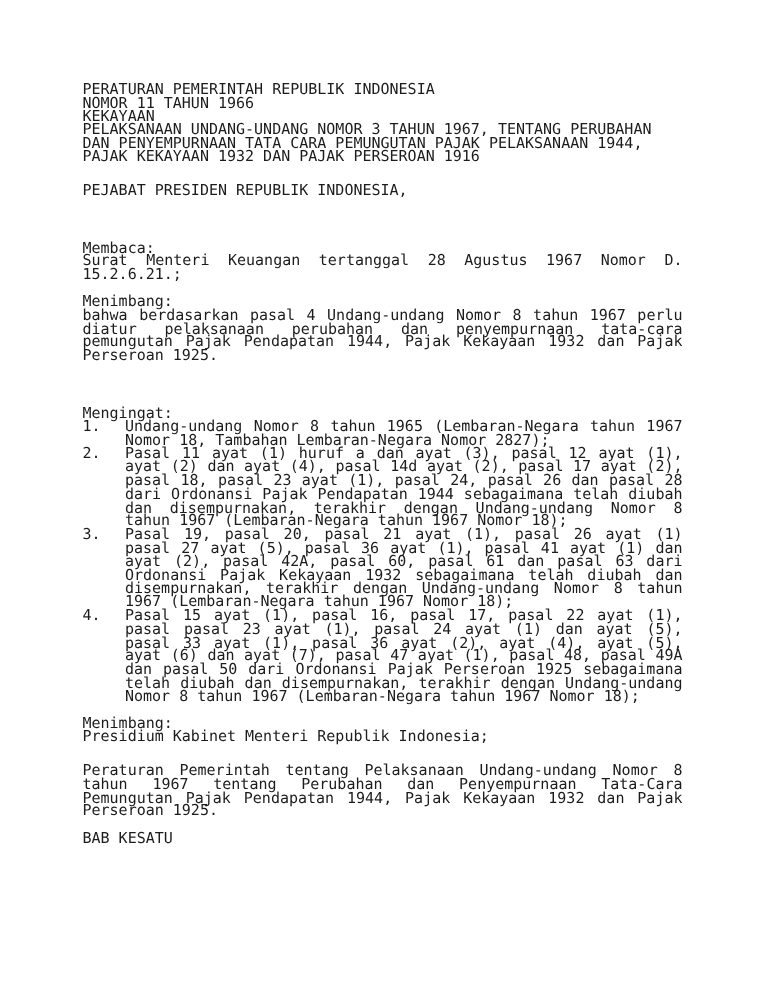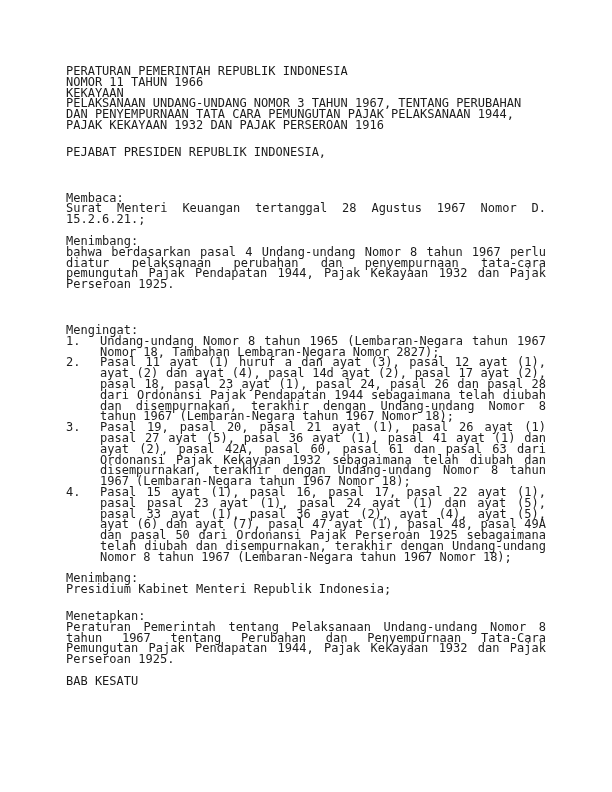--- a/index.html
+++ b/index.html
@@ -80,19 +80,18 @@
     </div>
   </section>
 
   <section class="mt-1">
     <div>Menimbang:</div>
     <p class="body">Presidium Kabinet Menteri Republik Indonesia;</p>
   </section>
 
 
   <section class="mt-15">
-    <div>Menetapkan:</div>
     <p class="body">Peraturan Pemerintah tentang Pelaksanaan Undang-undang Nomor 8 tahun 1967 tentang Perubahan dan Penyempurnaan Tata-Cara Pemungutan Pajak Pendapatan 1944, Pajak Kekayaan 1932 dan Pajak Perseroan 1925.</p>
   </section>
 
   <div class="center mt-1">BAB KESATU</div>
 
 </div>
 
 </body></html>

